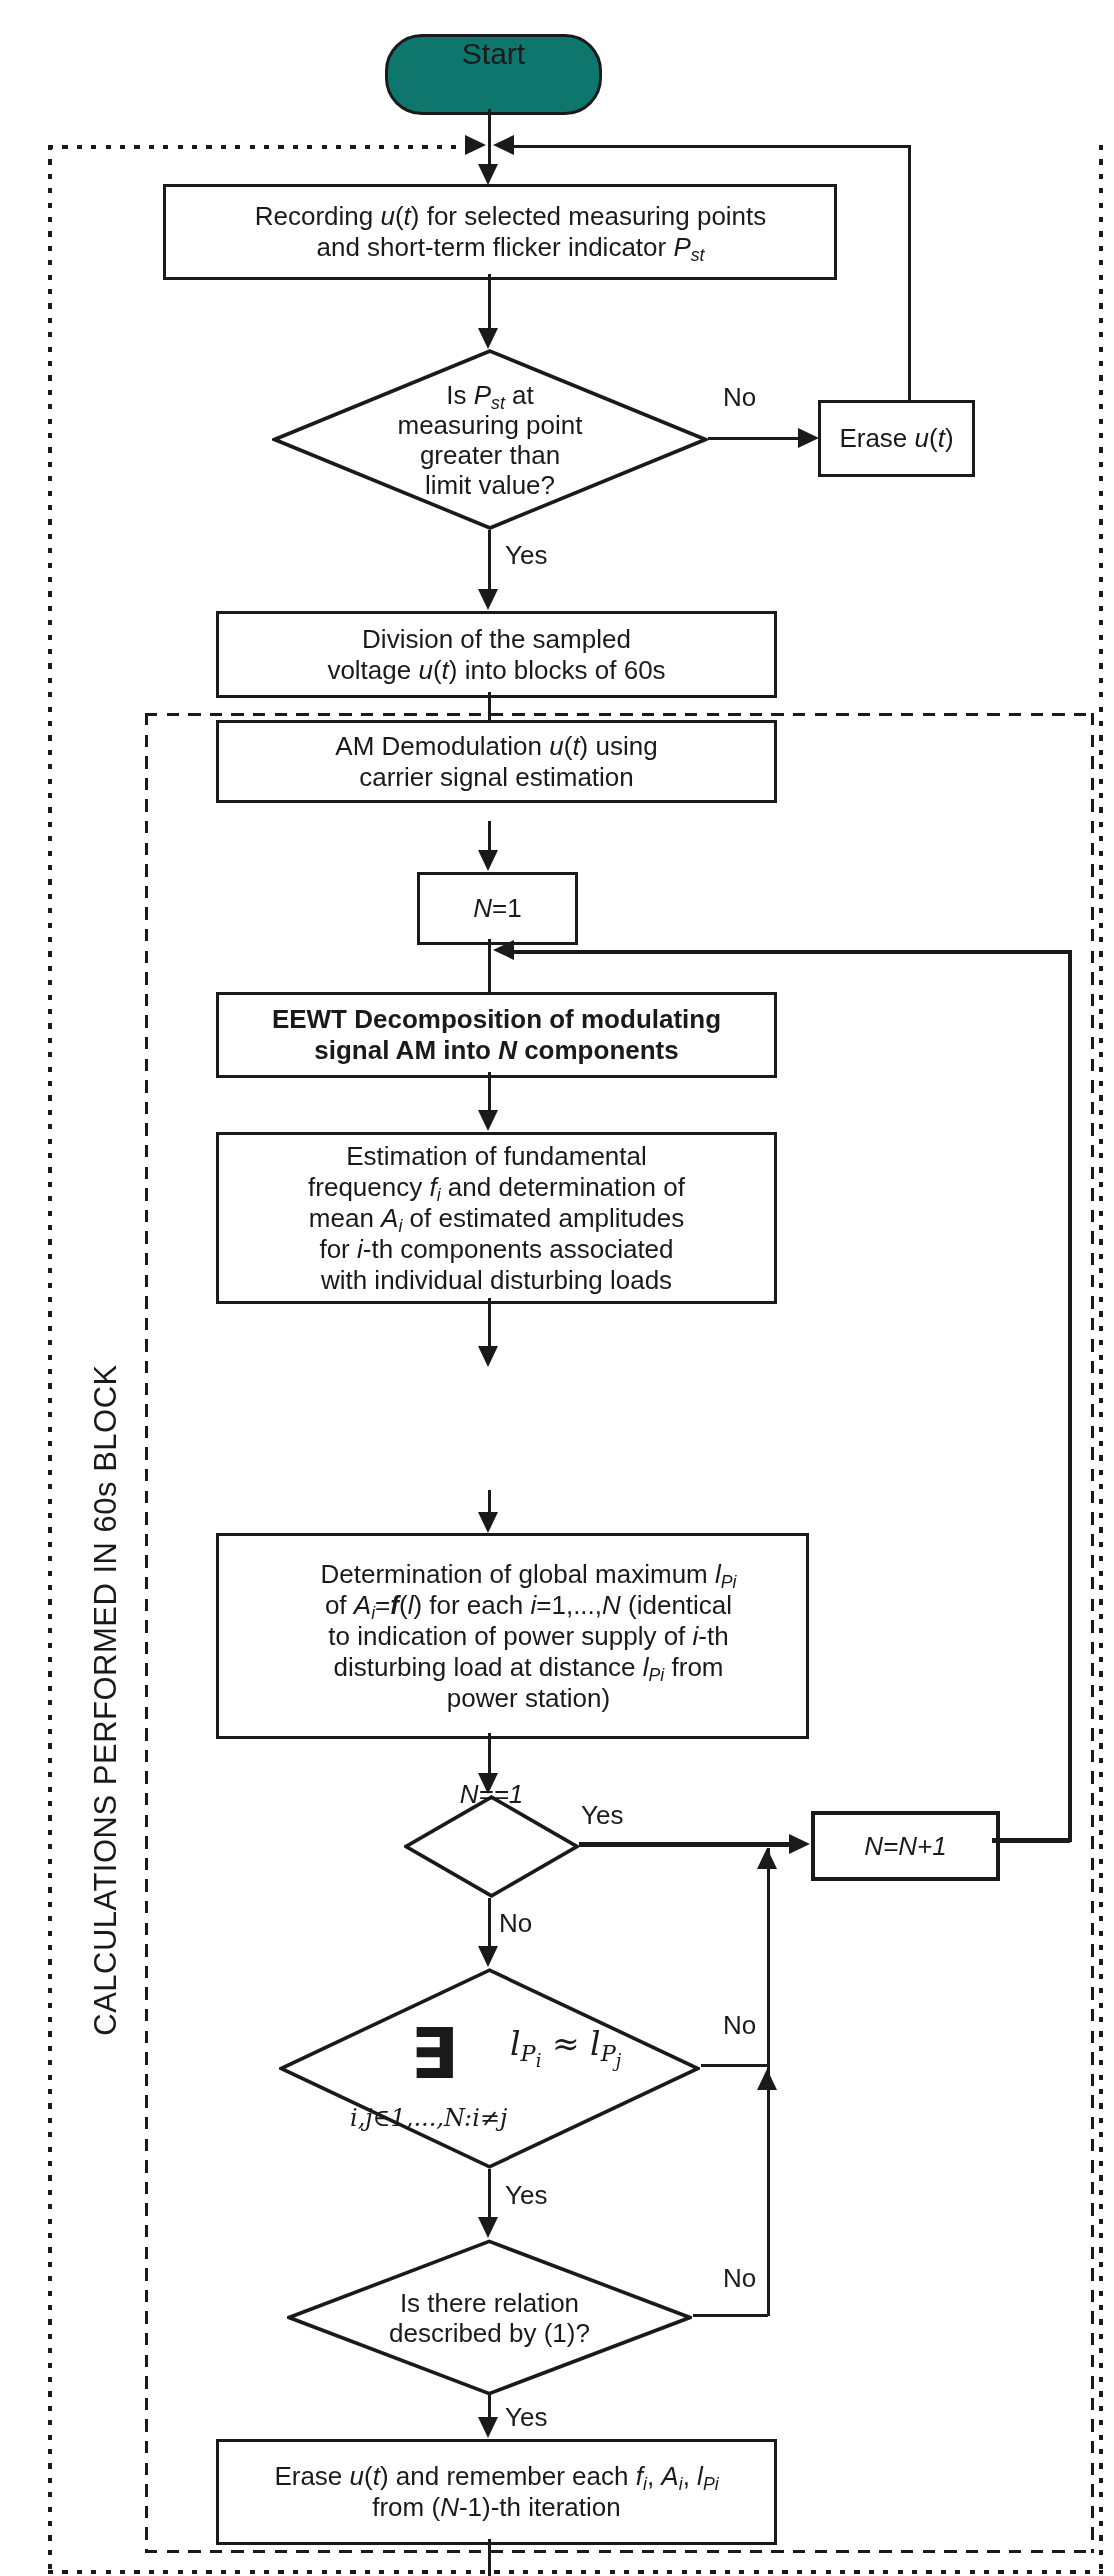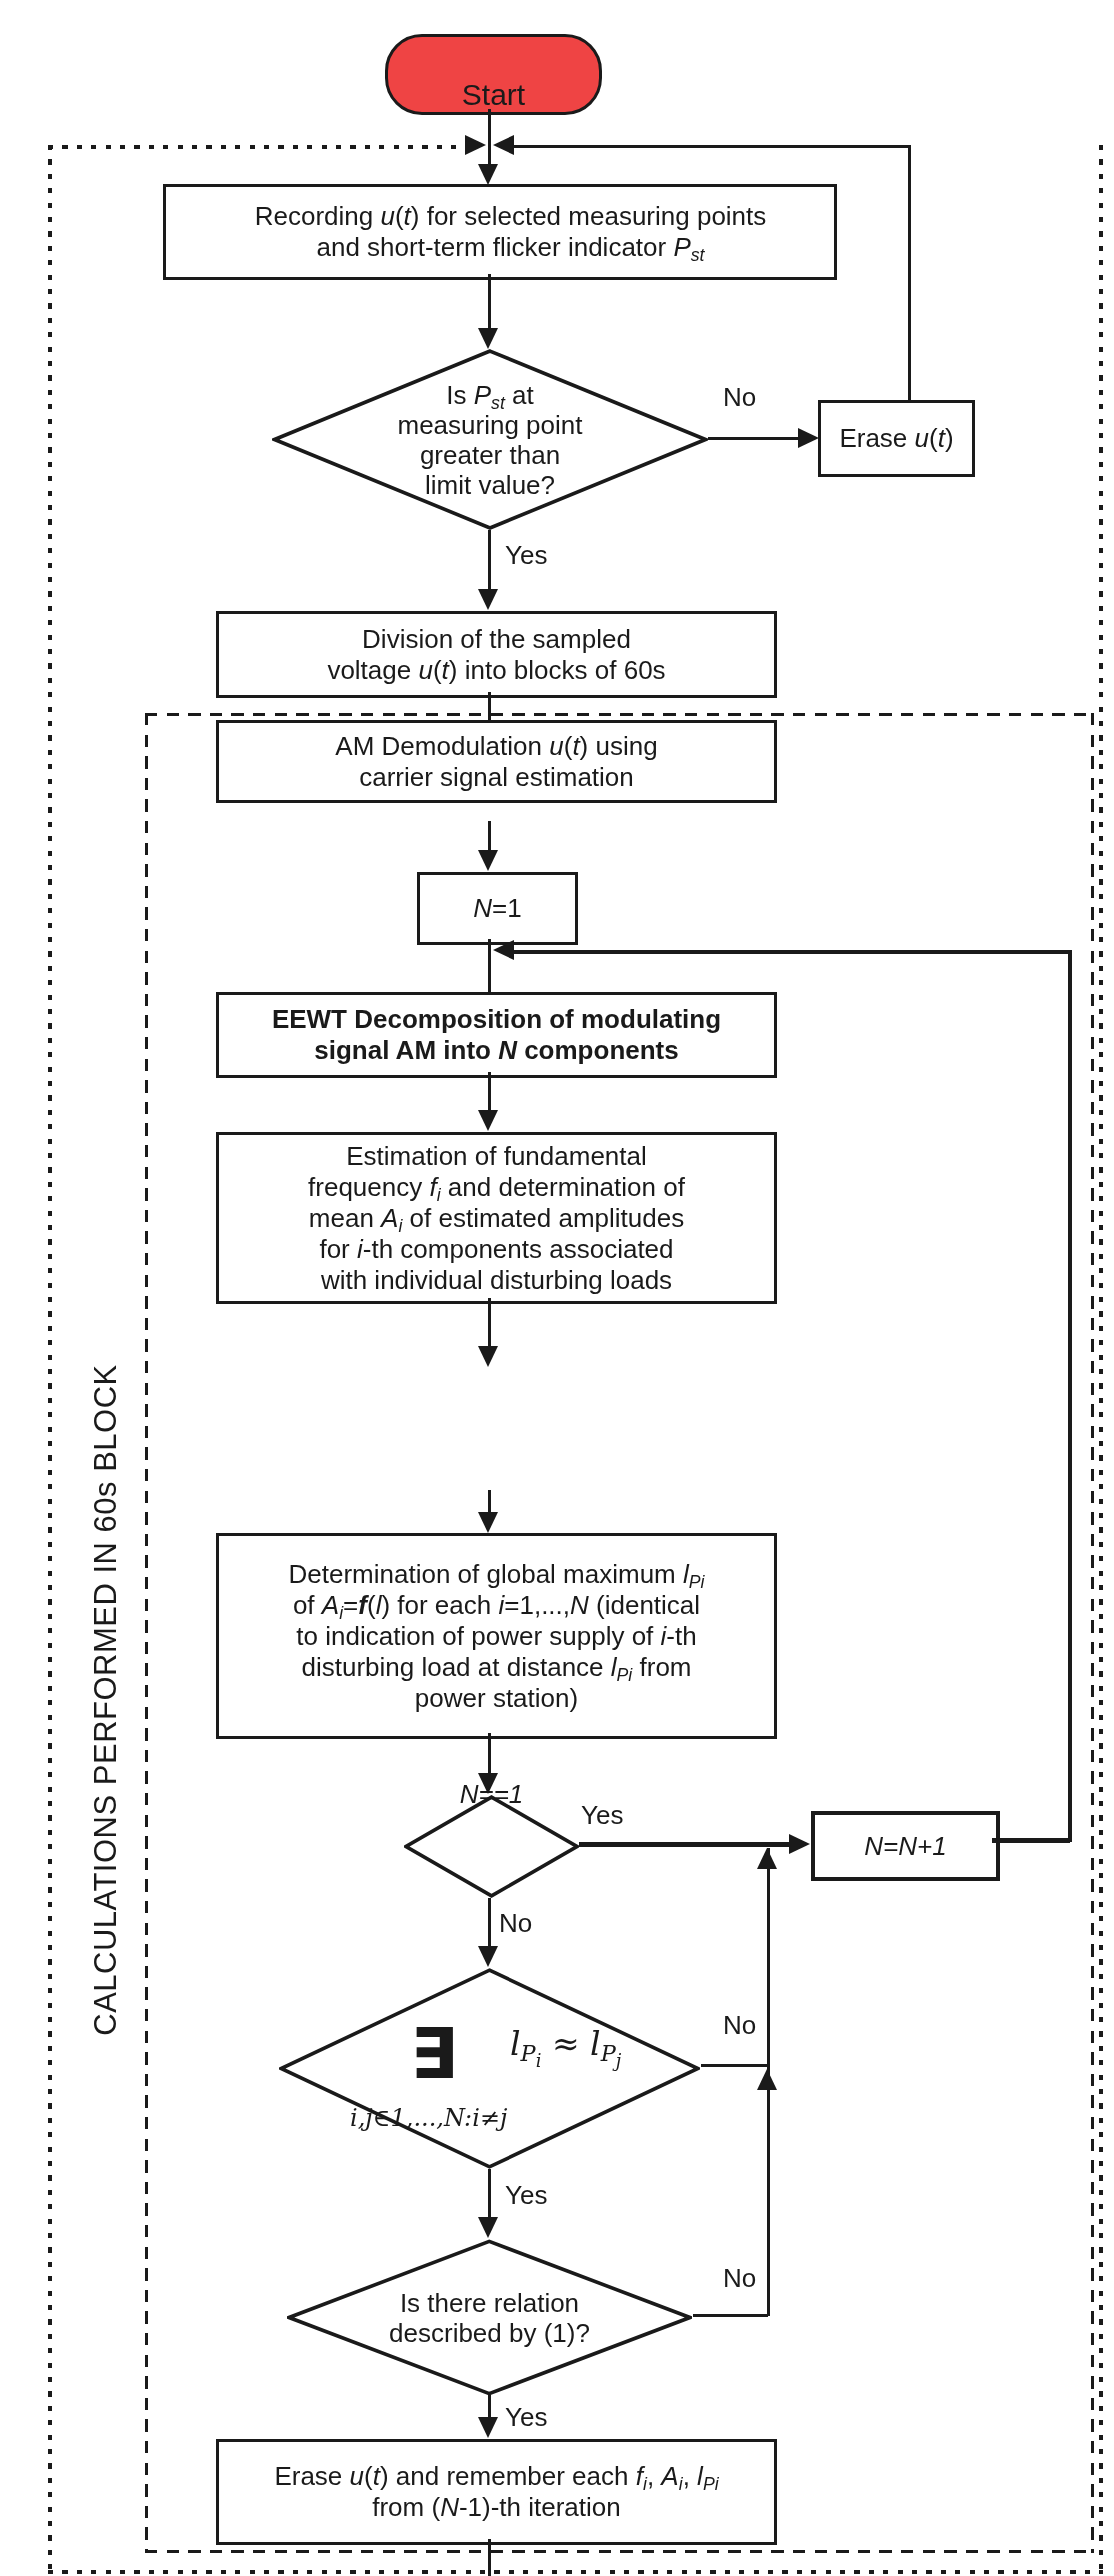--- a/index.html
+++ b/index.html
@@ -18,22 +18,22 @@
   
   .dot-h{position:absolute;height:3.6px;background:repeating-linear-gradient(to right,#1a1a1a 0 5.2px,transparent 5.2px 14.4px);}
   .dot-v{position:absolute;width:3.6px;background:repeating-linear-gradient(to bottom,#1a1a1a 0 5.2px,transparent 5.2px 14.4px);}
   
   .dash-h{position:absolute;height:3.1px;background:repeating-linear-gradient(to right,#1a1a1a 0 12.4px,transparent 12.4px 21.6px);}
   .dash-v{position:absolute;width:3.1px;background:repeating-linear-gradient(to bottom,#1a1a1a 0 12.4px,transparent 12.4px 21.6px);}
   
   .box{position:absolute;border:3.6px solid #1a1a1a;background:#ffffff;display:flex;
        align-items:center;justify-content:center;text-align:center;
        font-size:26px;line-height:31px;}
-  .terminal{position:absolute;border:3.6px solid #1a1a1a;background:#ef4444;display:flex;
-       align-items:flex-end;justify-content:center;font-size:30px;}
+  .terminal{position:absolute;border:3.6px solid #1a1a1a;background:#0f766e;display:flex;
+       align-items:flex-start;justify-content:center;font-size:30px;}
   .dlabel{position:absolute;font-size:26px;line-height:30px;white-space:nowrap;}
   .dtext{position:absolute;display:flex;align-items:center;justify-content:center;
          text-align:center;font-size:26px;line-height:30px;}
   .diamond-svg{position:absolute;}
   sub{font-size:68%;vertical-align:-0.28em;line-height:0;}
   sub sub{font-size:80%;vertical-align:-0.35em;}
   .mathser{font-family:"DejaVu Serif",serif;font-style:italic;}
   .exists-glyph{position:absolute;font-weight:bold;font-size:70px;line-height:70px;
                 font-family:"DejaVu Sans",sans-serif;}
   .side-label{position:absolute;white-space:nowrap;font-size:31px;letter-spacing:0.5px;
@@ -127,21 +127,21 @@
     <span>Estimation of fundamental<br>frequency <i>f<sub>i</sub></i> and determination of<br>mean <i>A<sub>i</sub></i> of estimated amplitudes<br>for <i>i</i>-th components associated<br>with individual disturbing loads</span>
   </div>
 
   <div class="vline" style="left:488px;top:1298px;height:50px;"></div>
   <div class="ah ah-down" style="left:478px;top:1346px;"></div>
 
 
   <div class="vline" style="left:488px;top:1490px;height:23px;"></div>
   <div class="ah ah-down" style="left:478px;top:1512px;"></div>
 
-  <div class="box" style="left:216px;top:1533px;width:555px;height:200px;">
+  <div class="box" style="left:216px;top:1533px;width:555px;height:200px;padding-left:32px;">
     <span>Determination of global maximum <i>l<sub>Pi</sub></i><br>of <i>A<sub>i</sub></i>=<b><i>f</i></b>(<i>l</i>) for each <i>i</i>=1,...,<i>N</i> (identical<br>to indication of power supply of <i>i</i>-th<br>disturbing load at distance <i>l<sub>Pi</sub></i> from<br>power station)</span>
   </div>
 
   <div class="vline" style="left:488px;top:1733px;height:42px;"></div>
   <div class="ah ah-down" style="left:478px;top:1773px;"></div>
 
   <svg class="diamond-svg" style="left:404px;top:1795px;" width="175" height="103" viewBox="0 0 340 200">
     <polygon points="170,4 336,100 170,196 4,100" fill="#ffffff" stroke="#1a1a1a" stroke-width="7"></polygon>
   </svg>
   <div class="dtext" style="left:404px;top:1742px;width:175px;height:103px;font-style:italic;">

